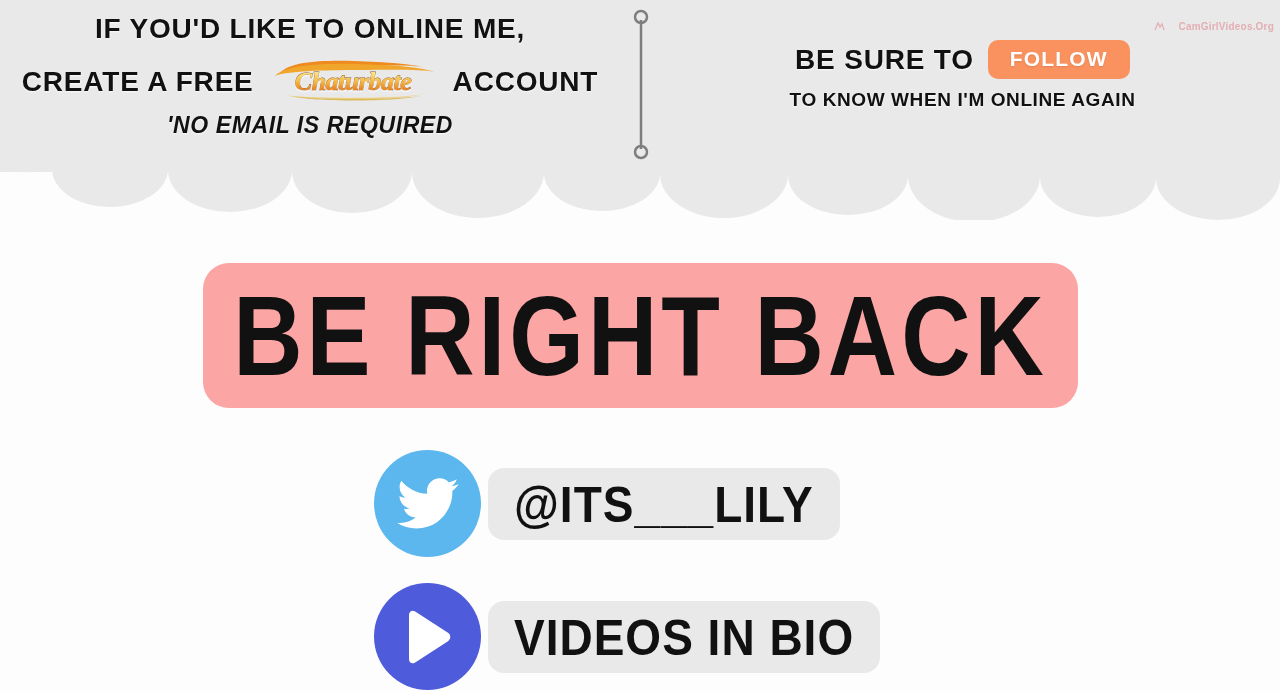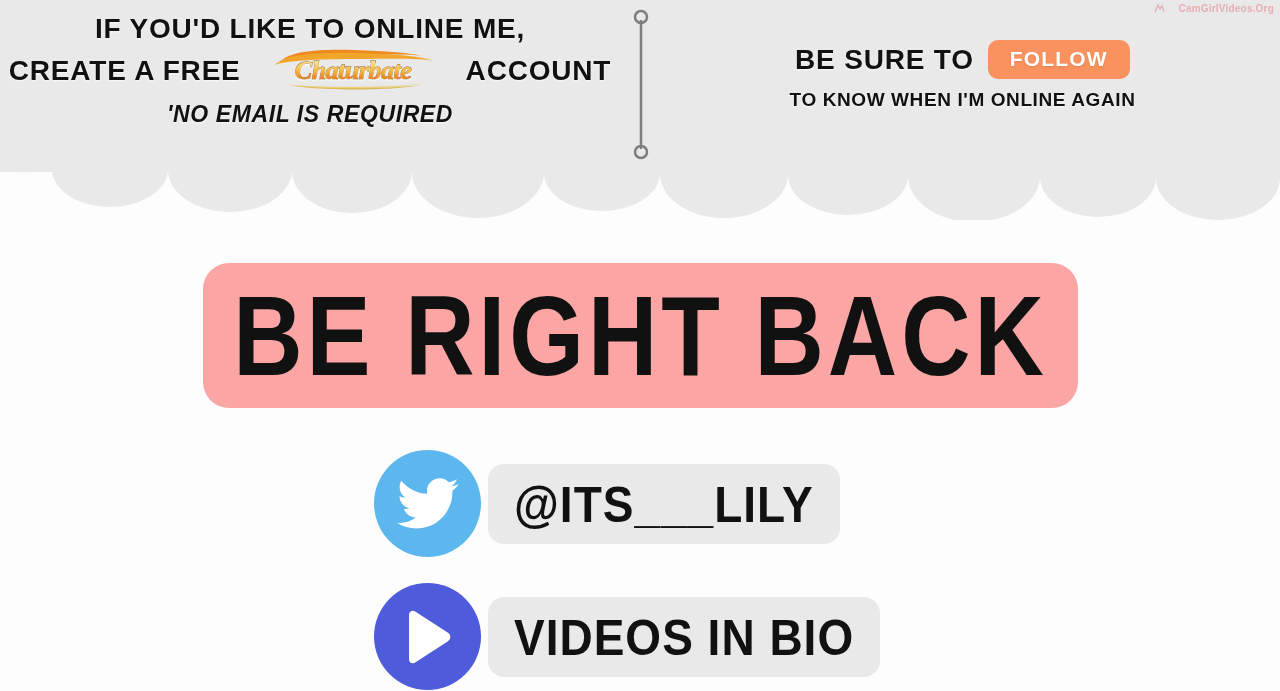--- a/index.html
+++ b/index.html
@@ -78,22 +78,23 @@
     color: #111111;
     line-height: 41px;
     white-space: nowrap;
     text-shadow: 0 1px 2px rgba(255,255,255,0.85);
   }
 
   .support-line-2 {
     display: flex;
     align-items: center;
     justify-content: center;
-    gap: 25px;
+    gap: 12px;
     line-height: 41px;
+    margin-top: 11px;
   }
 
   
   .cb-logo {
     display: inline-block;
     position: relative;
     width: 175px;
     height: 42px;
     vertical-align: middle;
   }
@@ -170,21 +171,21 @@
     font-size: 19px;
     letter-spacing: 0.6px;
     color: #111111;
     white-space: nowrap;
     text-shadow: 0 1px 2px rgba(255,255,255,0.85);
   }
 
   
   .watermark {
     position: absolute;
-    top: 3px;
+    top: 21px;
     right: 6px;
     z-index: 20;
     display: flex;
     align-items: center;
     gap: 14px;
     font-family: "Liberation Sans", sans-serif;
     font-weight: bold;
     font-size: 10px;
     color: #E3A9AE;
     opacity: 0.9;
@@ -241,21 +242,21 @@
   }
 
   .social-icon.twitter-bg { background: #5BB7ED; }
   .social-icon.play-bg    { background: #4E5BDB; }
 
   .social-icon svg { display: block; }
 
   .social-pill {
     background: #E9E9E9;
     border-radius: 16px;
-    height: 80px;
+    height: 72px;
     display: flex;
     align-items: center;
     padding: 0 26px 0 26px;
     margin-left: 7px;
   }
 
   .social-label {
     font-family: "Liberation Sans", sans-serif;
     font-weight: bold;
     font-size: 46px;

